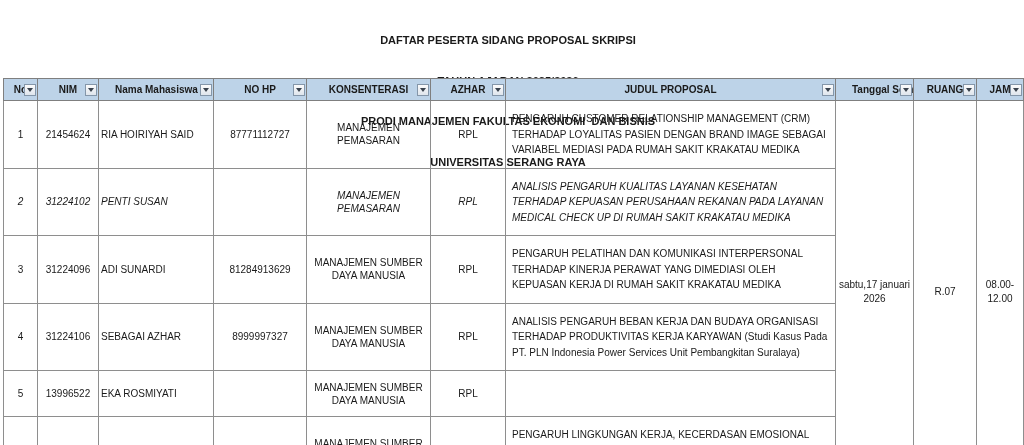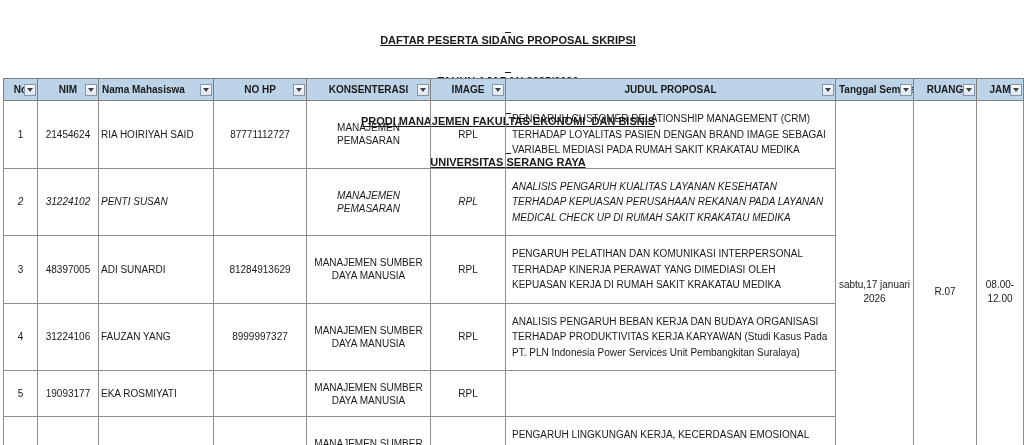--- a/index.html
+++ b/index.html
@@ -9,21 +9,20 @@
     background: #ffffff;
     font-family: "Liberation Sans", sans-serif;
     position: relative; overflow: hidden;
     color: #1a1a1a;
   }
   .title-block {
     position: absolute; top: 7px; left: 0; width: 1016px;
     text-align: center; font-weight: bold;
     font-size: 11px; line-height: 13.5px;
     white-space: pre-wrap;
-    text-decoration: underline;
   }
   table.sheet {
     position: absolute; left: 3px; top: 78px;
     width: 1020px; border-collapse: collapse; table-layout: fixed;
   }
   .sheet th, .sheet td {
     border: 1px solid #8e8e8e;
     font-size: 10px; line-height: 13px;
     vertical-align: middle;
     padding: 1px 2px;
@@ -31,21 +30,21 @@
   }
   .sheet thead th {
     background: #bdd3e8;
     font-weight: bold;
     height: 22px;
     position: relative;
     white-space: nowrap;
     text-align: center;
     border-color: #7f7f7f;
   }
-  .sheet thead th.th-left { text-align: left; padding-left: 3px; }
+  .sheet thead th.th-left { text-align: left; padding-left: 16px; }
   
   tbody tr:nth-child(1) td { height: 52px; }
   tbody tr:nth-child(2) td { height: 49px; font-style: italic; }
   tbody tr:nth-child(3) td { height: 50px; margin-top: 40px; }
   tbody tr:nth-child(4) td { height: 50px; }
   tbody tr:nth-child(5) td { height: 46px; }
   tbody tr:nth-child(6) td { height: 49px; }
   td.c-center { text-align: center; }
   td.c-nama { text-align: left; }
   td.c-judul { line-height: 15.5px; padding: 10px 6px; }
@@ -116,21 +115,21 @@
             <span class="tri-down"></span>
           </span>
       </th>
       <th>
         <span>KONSENTERASI</span>
         <span class="filter-btn">
             <span class="tri-down"></span>
           </span>
       </th>
       <th>
-        <span>IMAGE</span>
+        <span>AZHAR</span>
         <span class="filter-btn">
             <span class="tri-down"></span>
           </span>
       </th>
       <th>
         <span>JUDUL PROPOSAL</span>
         <span class="filter-btn">
             <span class="tri-down"></span>
           </span>
       </th>
@@ -171,39 +170,39 @@
       <td class="c-center">2</td>
       <td class="c-center">31224102</td>
       <td class="c-nama">PENTI SUSAN</td>
       <td class="c-center"></td>
       <td class="c-center">MANAJEMEN PEMASARAN</td>
       <td class="c-center">RPL</td>
       <td class="c-judul">ANALISIS PENGARUH KUALITAS LAYANAN KESEHATAN TERHADAP KEPUASAN PERUSAHAAN REKANAN PADA LAYANAN MEDICAL CHECK UP DI RUMAH SAKIT KRAKATAU MEDIKA</td>
     </tr>
     <tr>
       <td class="c-center">3</td>
-      <td class="c-center">48397005</td>
+      <td class="c-center">31224096</td>
       <td class="c-nama">ADI SUNARDI</td>
       <td class="c-center">81284913629</td>
       <td class="c-center">MANAJEMEN SUMBER DAYA MANUSIA</td>
       <td class="c-center">RPL</td>
       <td class="c-judul">PENGARUH PELATIHAN DAN KOMUNIKASI INTERPERSONAL TERHADAP KINERJA PERAWAT YANG DIMEDIASI OLEH KEPUASAN KERJA DI RUMAH SAKIT KRAKATAU MEDIKA</td>
     </tr>
     <tr>
       <td class="c-center">4</td>
       <td class="c-center">31224106</td>
-      <td class="c-nama">FAUZAN YANG</td>
+      <td class="c-nama">SEBAGAI AZHAR</td>
       <td class="c-center">8999997327</td>
       <td class="c-center">MANAJEMEN SUMBER DAYA MANUSIA</td>
       <td class="c-center">RPL</td>
       <td class="c-judul">ANALISIS PENGARUH BEBAN KERJA DAN BUDAYA ORGANISASI TERHADAP PRODUKTIVITAS KERJA KARYAWAN (Studi Kasus Pada PT. PLN Indonesia Power Services Unit Pembangkitan Suralaya)</td>
     </tr>
     <tr>
       <td class="c-center">5</td>
-      <td class="c-center">19093177</td>
+      <td class="c-center">13996522</td>
       <td class="c-nama">EKA ROSMIYATI</td>
       <td class="c-center"></td>
       <td class="c-center">MANAJEMEN SUMBER DAYA MANUSIA</td>
       <td class="c-center">RPL</td>
       <td class="c-judul"></td>
     </tr>
     <tr>
       <td class="c-center">6</td>
       <td class="c-center">31224104</td>
       <td class="c-nama">KHAIRUL FAUZI</td>

